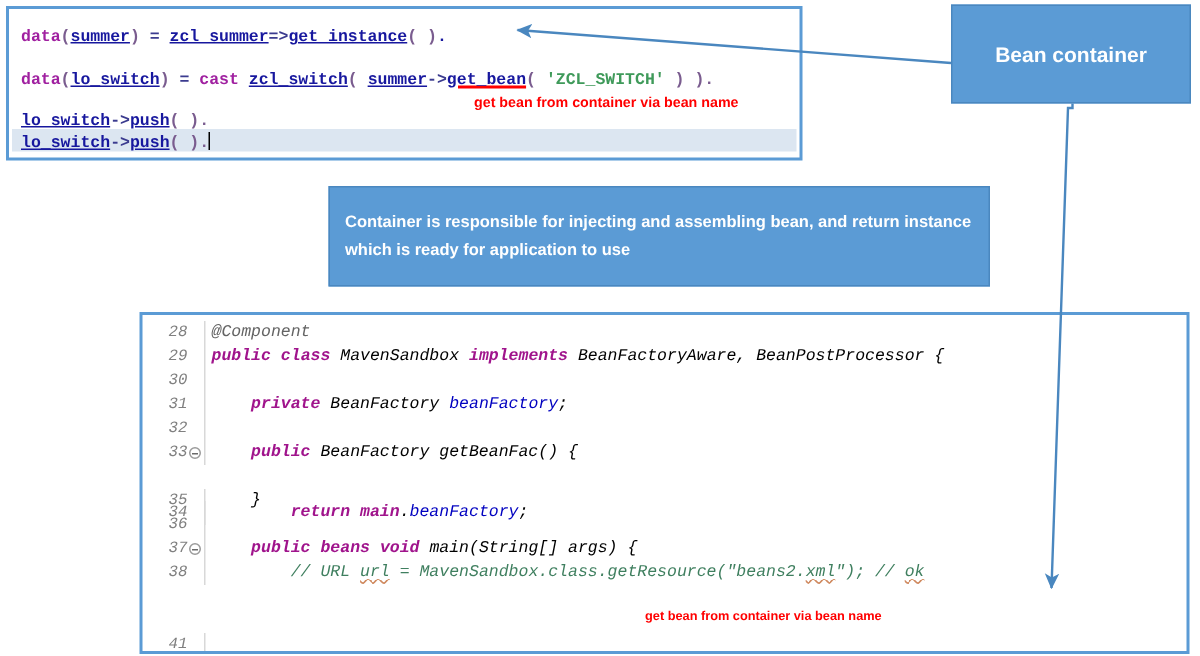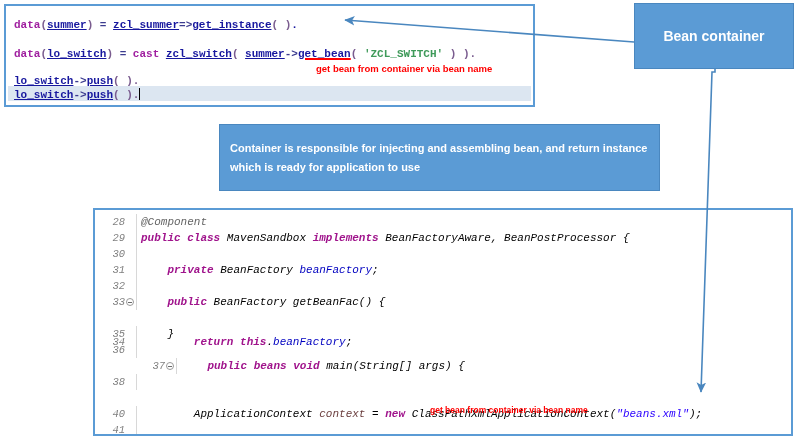--- a/index.html
+++ b/index.html
@@ -291,46 +291,42 @@
       </div>
       <div class="jrow" style="top: 84px;">
         <span class="jgutter">33</span>
         <span class="jfold"></span>
         <span class="jsep"></span>
         <span class="jtext"><span class="jtyp">    </span><span class="jkw">public</span><span class="jtyp"> BeanFactory getBeanFac() {</span></span>
       </div>
       <div class="jrow" style="top: 100px; margin-top: 24px;">
         <span class="jgutter">34</span>
         <span class="jsep"></span>
-        <span class="jtext"><span class="jtyp">        </span><span class="jkw">return</span><span class="jtyp"> </span><span class="jkw">this</span><span class="jtyp">.</span><span class="jfield">beanFactory</span><span class="jtyp">;</span></span>
+        <span class="jtext"><span class="jtyp">        </span><span class="jkw">return</span><span class="jtyp"> </span><span class="jkw">main</span><span class="jtyp">.</span><span class="jfield">beanFactory</span><span class="jtyp">;</span></span>
       </div>
       <div class="jrow" style="top: 116px;">
         <span class="jgutter">35</span>
         <span class="jsep"></span>
         <span class="jtext"><span class="jtyp">    }</span></span>
       </div>
       <div class="jrow" style="top: 132px;">
         <span class="jgutter">36</span>
         <span class="jsep"></span>
         <span class="jtext"></span>
       </div>
-      <div class="jrow" style="top: 148px; margin-left: 40px;">
+      <div class="jrow" style="top: 148px;">
         <span class="jgutter">37</span>
         <span class="jfold"></span>
         <span class="jsep"></span>
         <span class="jtext"><span class="jtyp">    </span><span class="jkw">public</span><span class="jtyp"> </span><span class="jkw">beans</span><span class="jtyp"> </span><span class="jkw">void</span><span class="jtyp"> main(String[] args) {</span></span>
       </div>
       <div class="jrow" style="top: 164px;">
         <span class="jgutter">38</span>
         <span class="jsep"></span>
-      </div>
-      <div class="jrow" style="top: 196px;">
-        <span class="jgutter">40</span>
-        <span class="jsep"></span>
-        <span class="jtext"><span class="jtyp">        ApplicationContext </span><span class="jlocal">context</span><span class="jtyp"> = </span><span class="jkw">new</span><span class="jtyp"> ClassPathXmlApplicationContext(</span><span class="jstr">"beans.xml"</span><span class="jtyp">);</span></span>
+        <span class="jtext"><span class="jtyp">        </span><span class="jcom">// URL </span><span class="jcom squig">url</span><span class="jcom"> = MavenSandbox.class.getResource("beans2.</span><span class="jcom squig">xml</span><span class="jcom">"); // </span><span class="jcom squig">ok</span></span>
       </div>
       <div class="jrow" style="top: 212px;">
         <span class="jgutter">41</span>
         <span class="jsep"></span>
         <span class="jtext"></span>
       </div>
     </div>
 </div>
 
 <div class="redlabel" id="java-red-note">get bean from container via bean name</div>

